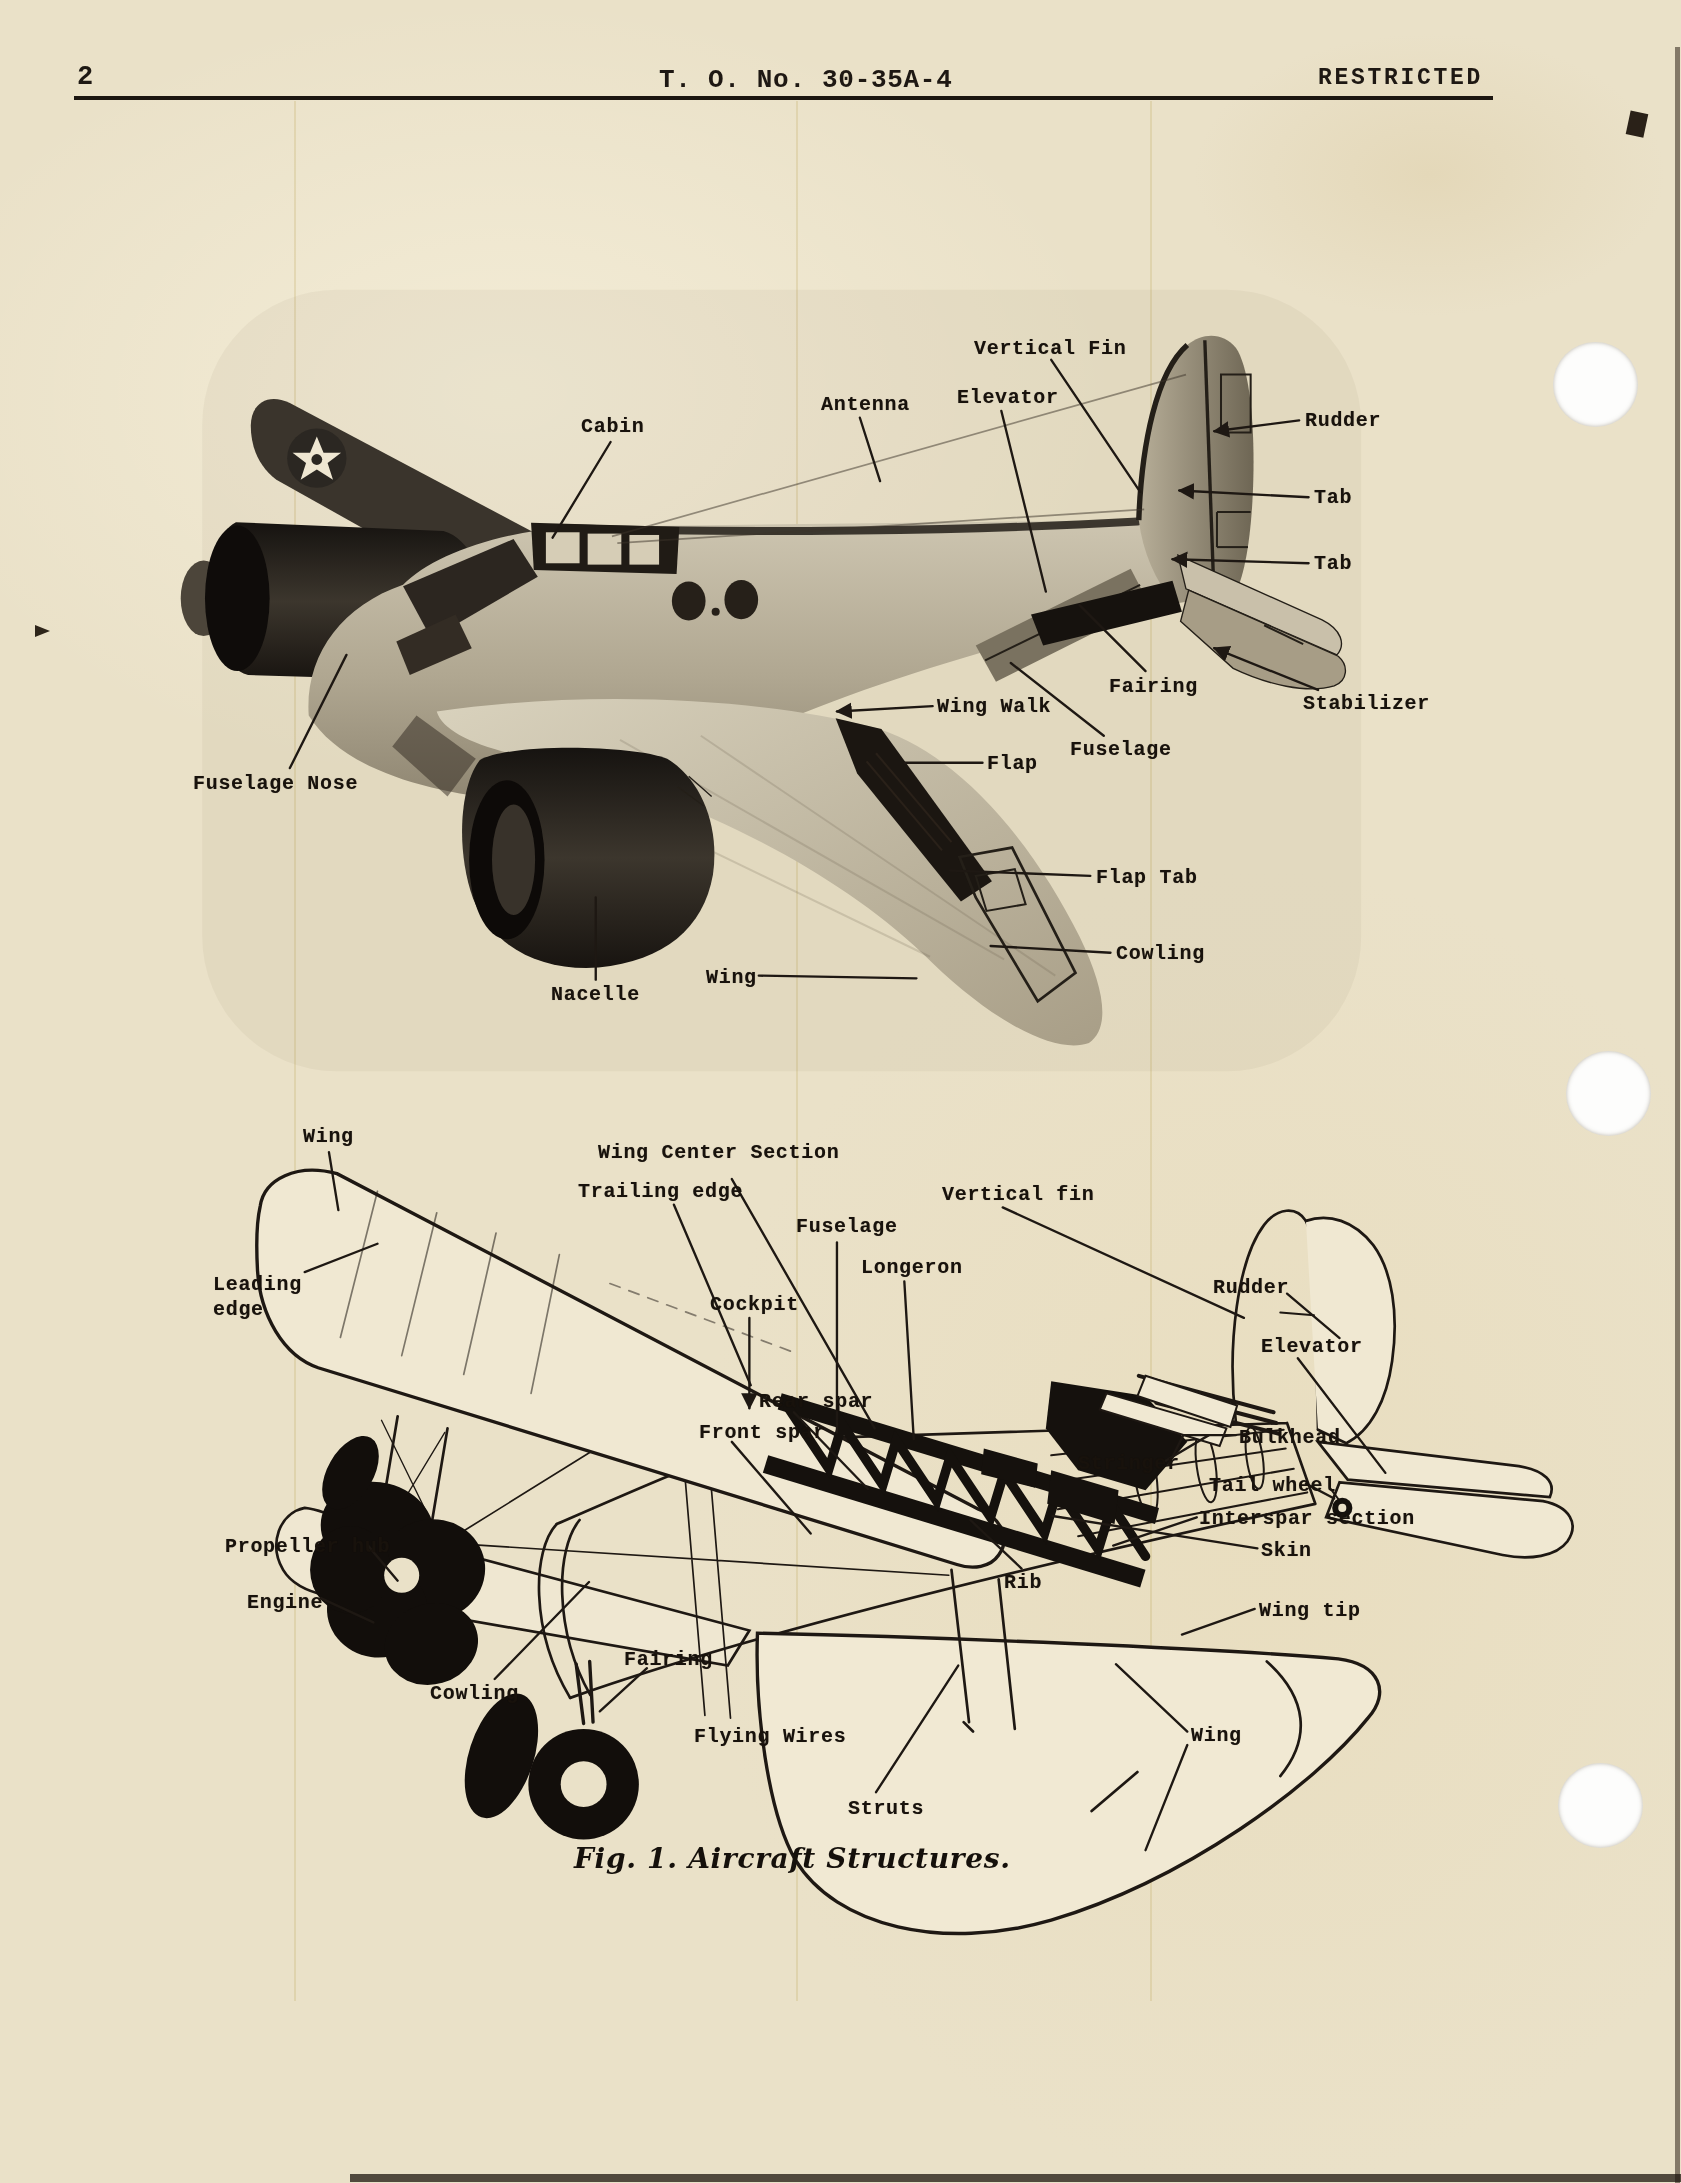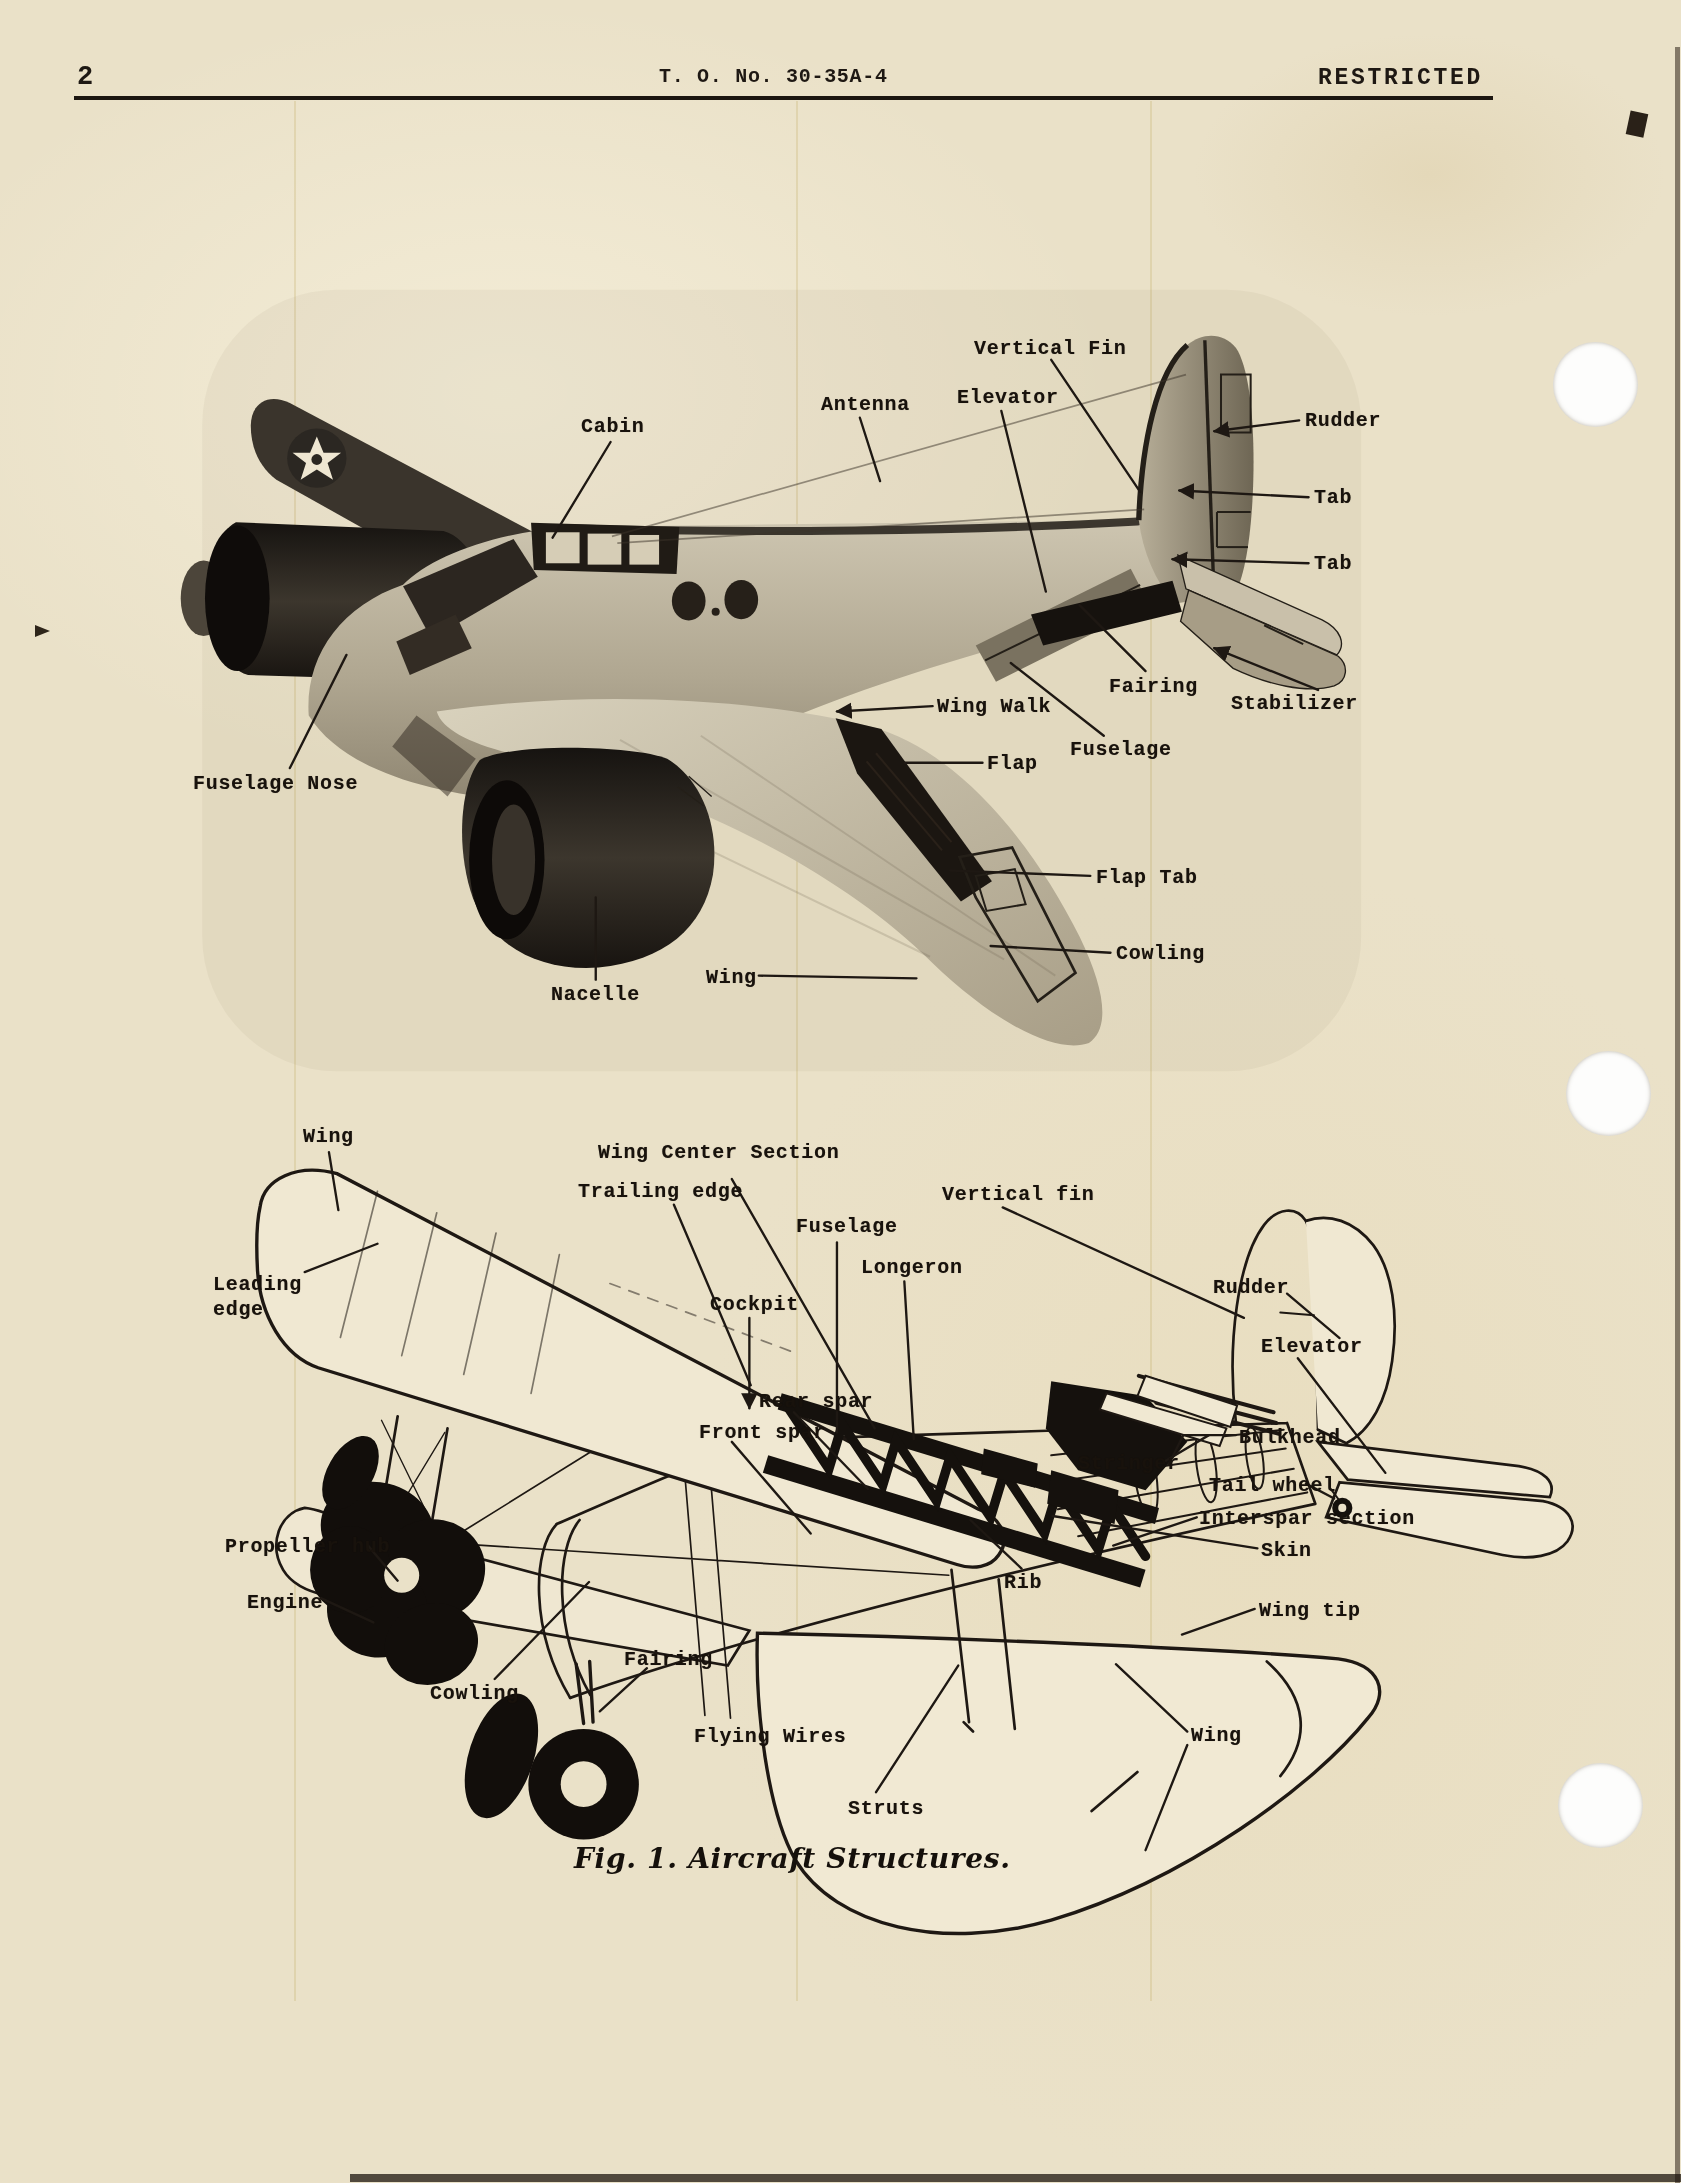--- a/index.html
+++ b/index.html
@@ -8,21 +8,21 @@
     font-family:"Liberation Mono","DejaVu Sans Mono",monospace;
     background:
       radial-gradient(ellipse 943px 606px at 30% 18%, rgba(255,250,232,.45), transparent 65%),
       radial-gradient(ellipse 809px 943px at 75% 70%, rgba(230,215,175,.35), transparent 70%),
       radial-gradient(ellipse 337px 202px at 85% 8%, rgba(214,195,150,.30), transparent 70%),
       #eae1c8;
     color:#1e1813;
   }
   .fold{position:absolute;top:101px;height:1900px;width:2px;background:rgba(198,178,112,.30);}
   .hdr-num{position:absolute;left:77px;top:62px;font-size:27px;font-weight:700;}
-  .hdr-title{position:absolute;left:659px;top:65px;font-size:20px;font-weight:700;letter-spacing:0.7px;}
+  .hdr-title{position:absolute;left:659px;top:65px;font-size:26px;font-weight:700;letter-spacing:0.7px;}
   .hdr-class{position:absolute;left:1318px;top:65px;font-size:23px;font-weight:700;letter-spacing:2.7px;}
   .hdr-rule{position:absolute;left:74px;top:96px;width:1419px;height:4px;background:#1c1610;}
   .label{
     position:absolute;font-size:20px;font-weight:700;letter-spacing:0.7px;
     white-space:pre-line;line-height:1.25;color:#18120c;
     text-shadow:0 0 0.7px rgba(24,18,12,.4);
   }
   .caption{
     position:absolute;left:574px;top:1842px;
     font-family:"DejaVu Serif","Liberation Serif",serif;
@@ -246,21 +246,21 @@
 
   <div id="labels-top">
       <span class="label" style="left: 581px; top: 414px;">Cabin</span>
       <span class="label" style="left: 821px; top: 392px;">Antenna</span>
       <span class="label" style="left: 957px; top: 385px;">Elevator</span>
       <span class="label" style="left: 974px; top: 336px;">Vertical Fin</span>
       <span class="label" style="left: 1305px; top: 408px;">Rudder</span>
       <span class="label" style="left: 1314px; top: 485px;">Tab</span>
       <span class="label" style="left: 1314px; top: 551px;">Tab</span>
       <span class="label" style="left: 1109px; top: 674px;">Fairing</span>
-      <span class="label" style="left: 1231px; top: 691px; text-align: center;">Stabilizer</span>
+      <span class="label" style="left: 1303px; top: 691px; text-align: center;">Stabilizer</span>
       <span class="label" style="left: 937px; top: 694px;">Wing Walk</span>
       <span class="label" style="left: 1070px; top: 737px;">Fuselage</span>
       <span class="label" style="left: 987px; top: 751px;">Flap</span>
       <span class="label" style="left: 193px; top: 771px;">Fuselage Nose</span>
       <span class="label" style="left: 1096px; top: 865px;">Flap Tab</span>
       <span class="label" style="left: 1116px; top: 941px;">Cowling</span>
       <span class="label" style="left: 706px; top: 965px;">Wing</span>
       <span class="label" style="left: 551px; top: 982px;">Nacelle</span>
     </div>
   <div id="labels-bottom">

